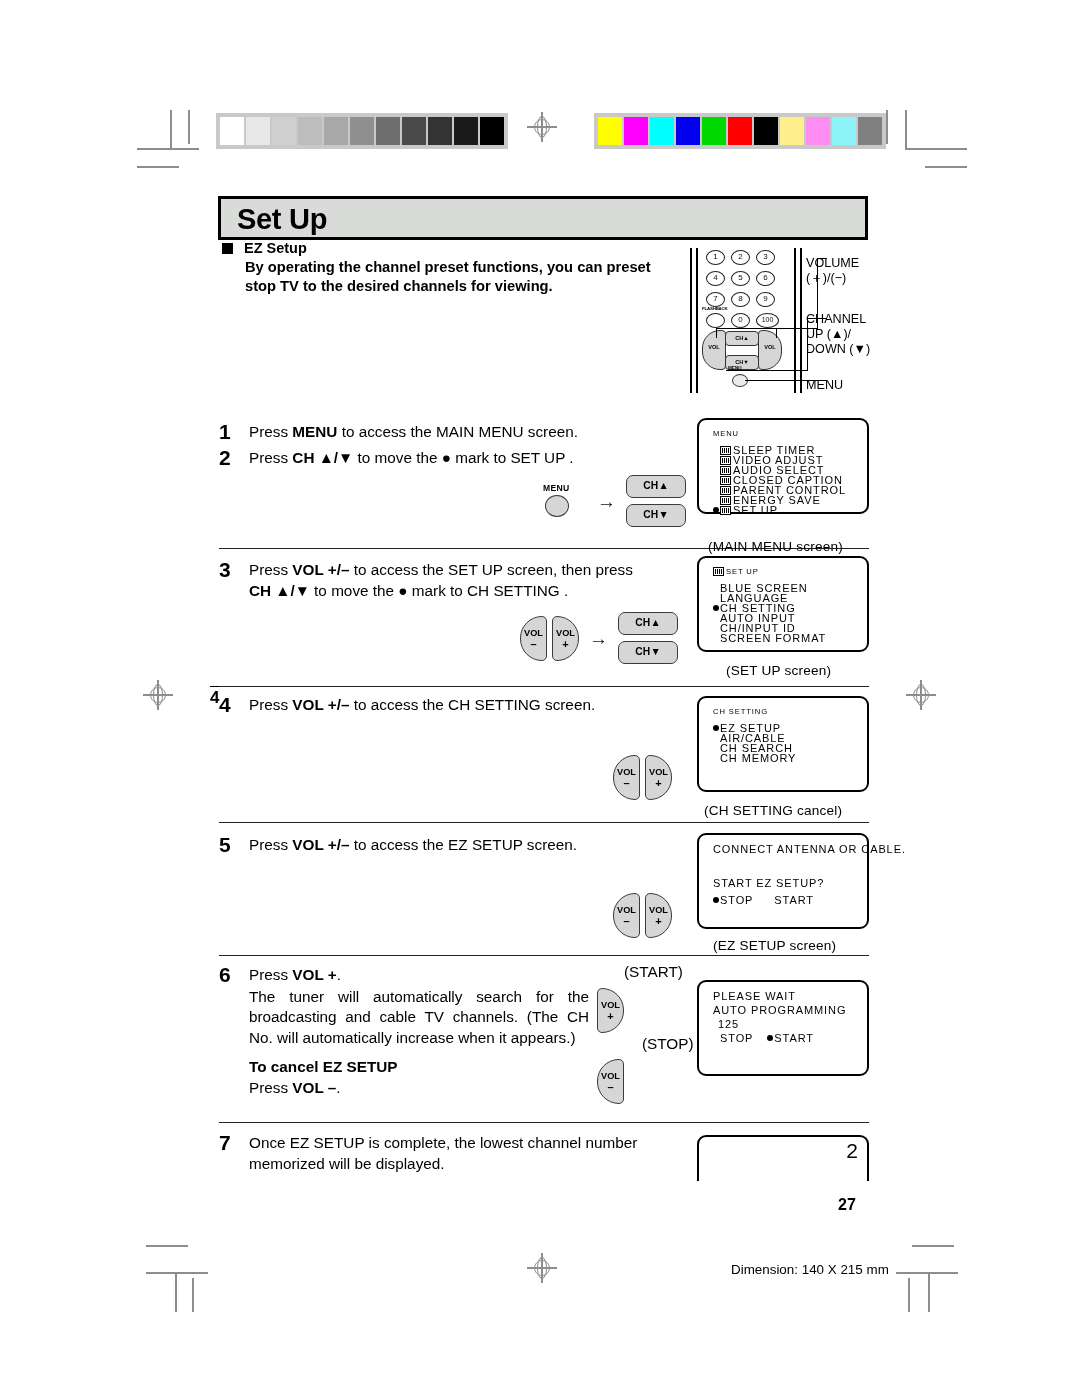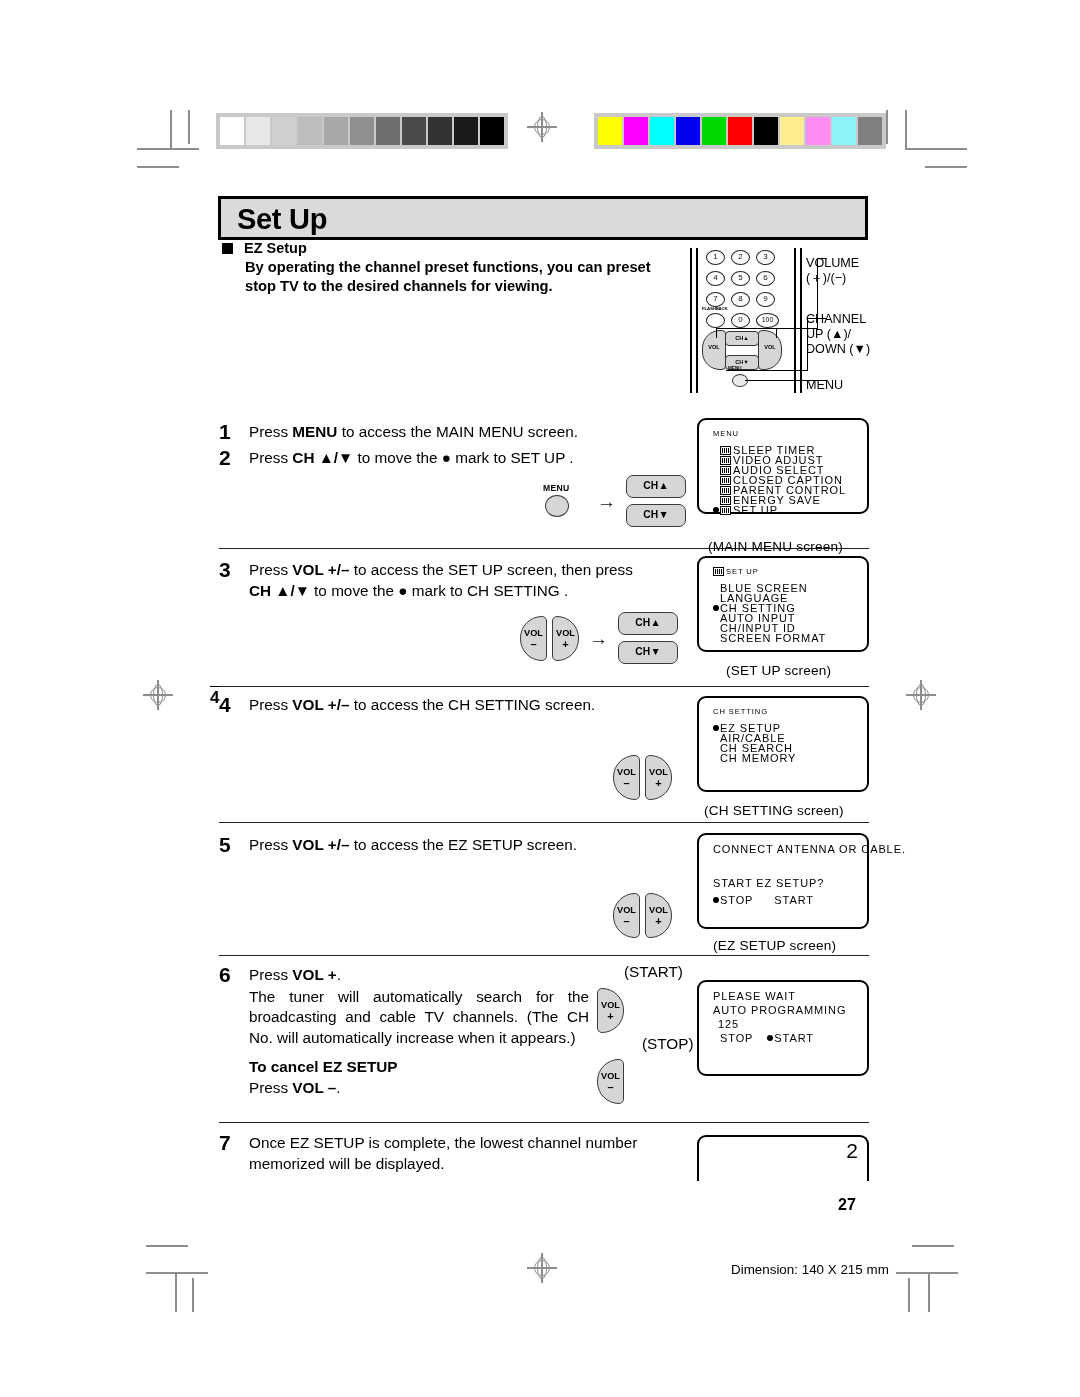--- a/index.html
+++ b/index.html
@@ -502,21 +502,21 @@
       <div class="osd-inner">
         <div class="hdr">
           <span>CH SETTING</span>
         </div>
         <div class="ln"><span class="dot"></span><span>EZ SETUP</span></div>
         <div class="ln"><span class="dot hidden"></span><span>AIR/CABLE</span></div>
         <div class="ln"><span class="dot hidden"></span><span>CH SEARCH</span></div>
         <div class="ln"><span class="dot hidden"></span><span>CH MEMORY</span></div>
       </div>
     </div>
-  <div class="caption" style="left:704px;top:803px;">(CH SETTING screen)</div>
+  <div class="caption" style="left:704px;top:803px;">(CH SETTING cancel)</div>
 
   <div class="osd" id="osd3" style="left:697px;top:833px;">
       <div class="osd-inner">
         <div class="ln" style="min-height: 10px; margin-bottom: 7px;"><span>CONNECT ANTENNA OR CABLE.</span></div>
         <div class="ln" style="min-height: 10px; margin-bottom: 7px;"><span></span></div>
         <div class="ln" style="min-height: 10px; margin-bottom: 7px;"><span>START EZ SETUP?</span></div>
         <div class="ln" style="margin-top: 2px;"><span style="display: inline-flex; align-items: center;"><span class="dot"></span><span>STOP</span></span><span style="display: inline-flex; align-items: center; margin-left: 14px;"><span class="dot hidden"></span><span>START</span></span></div>
       </div>
     </div>
   <div class="caption" style="left:713px;top:938px;">(EZ SETUP screen)</div>

